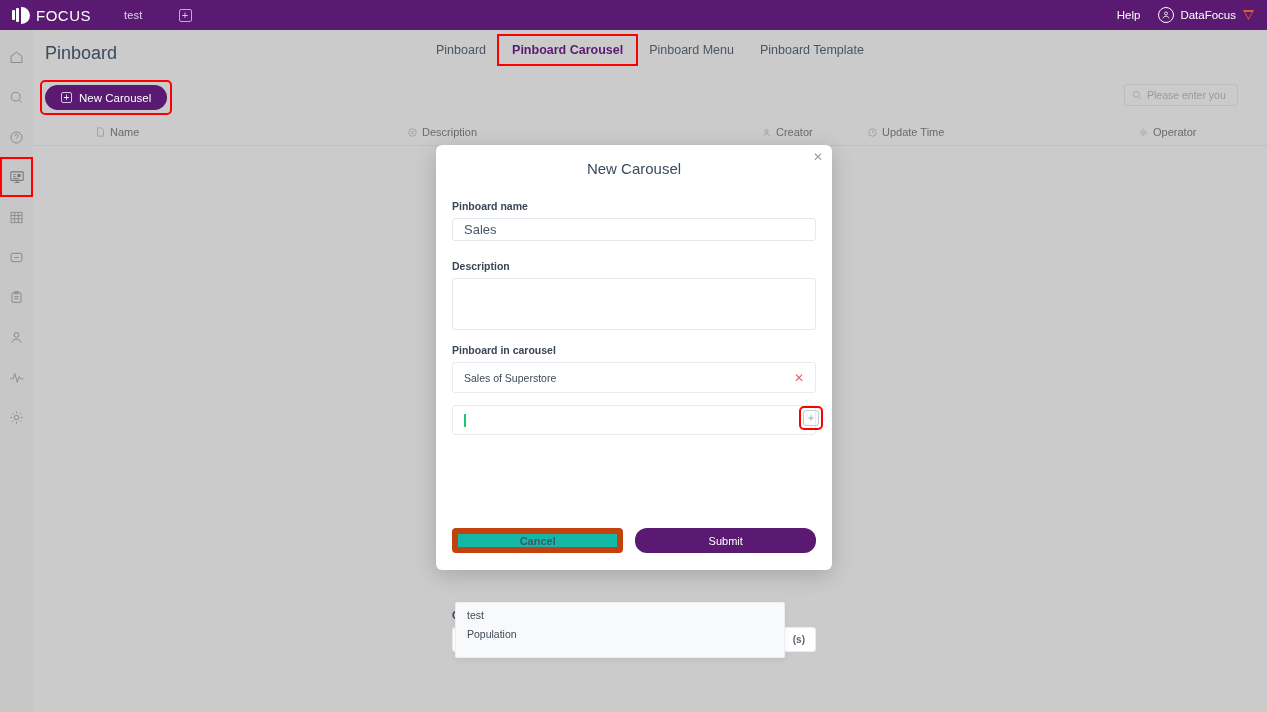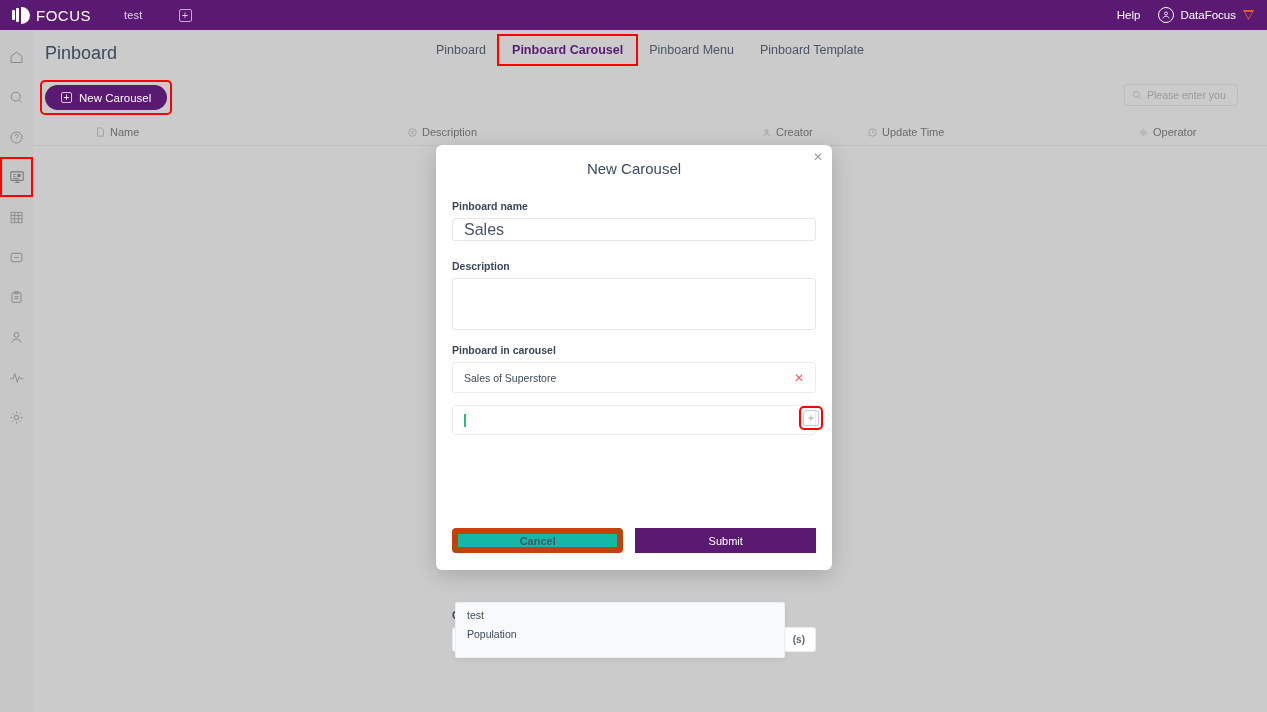--- a/index.html
+++ b/index.html
@@ -107,21 +107,21 @@
   .modal-close {
     position: absolute; right: 9px; top: 6px; font-size: 12px; color: #9aa0a6; line-height: 1;
   }
   .modal-title {
     text-align: center; font-size: 15px; color: #3a4a5c; padding-top: 15px; font-weight: 400;
   }
   .modal-body { padding: 23px 16px 0 16px; }
   .fld-label { font-size: 10.5px; font-weight: bold; color: #3a4556; margin-bottom: 6px; }
   .fld-input {
     width: 100%; height: 23px; border: 1px solid #e3e8ee; border-radius: 3px;
-    font-size: 16px; color: #4a5568; padding: 0 11px; background: #fff;
+    font-size: 13px; color: #4a5568; padding: 0 11px; background: #fff;
     font-family: "Liberation Sans", sans-serif; display: flex; align-items: center;
   }
   .fld-textarea {
     width: 100%; height: 52px; border: 1px solid #e3e8ee; border-radius: 3px; background: #fff;
   }
   .gap-lg { height: 19px; }
   .gap-md { height: 14px; }
   .chip-row {
     width: 100%; height: 31px; border: 1px solid #e8ecf1; border-radius: 3px;
     display: flex; align-items: center; justify-content: space-between; padding: 0 11px;
@@ -160,21 +160,21 @@
   .modal-footer {
     position: absolute; left: 16px; bottom: 17px; width: 364px; display: flex; gap: 0px;
   }
   .btn-cancel {
     width: 177px; height: 25px; border: 6px solid #c2410c; border-radius: 4px; background: #14b8a6;
     color: #4a5568; font-size: 11px; display:flex; align-items:center; justify-content:center;
     font-family: "Liberation Sans", sans-serif;
     font-weight: bold;
   }
   .btn-submit {
-    width: 187px; height: 25px; border: none; border-radius: 0; background: #5a1a72;
+    width: 187px; height: 25px; border: none; border-radius: 12px; background: #5a1a72;
     color: #fff; font-size: 11px; display:flex; align-items:center; justify-content:center;
     margin-left: 12px; font-family: "Liberation Sans", sans-serif;
   }
   svg { display: block; }
 </style>
 </head>
 <body>
 
 <div id="app">
 

